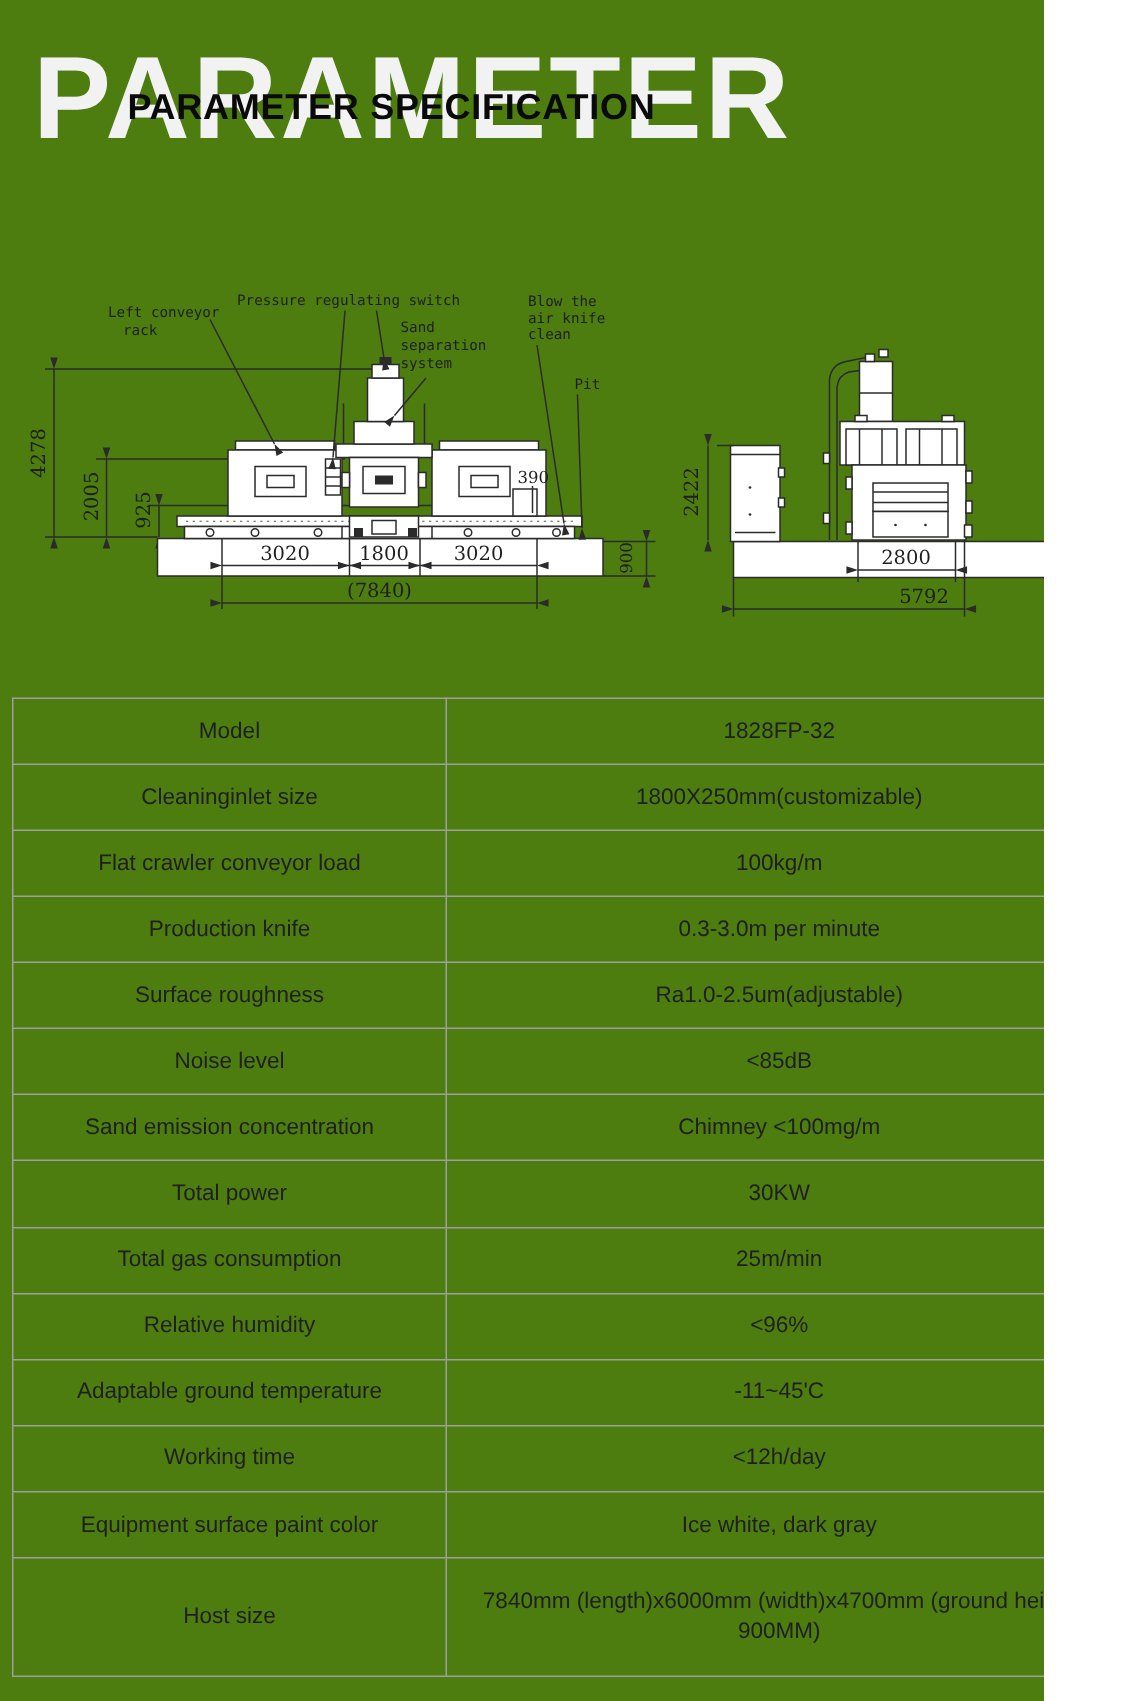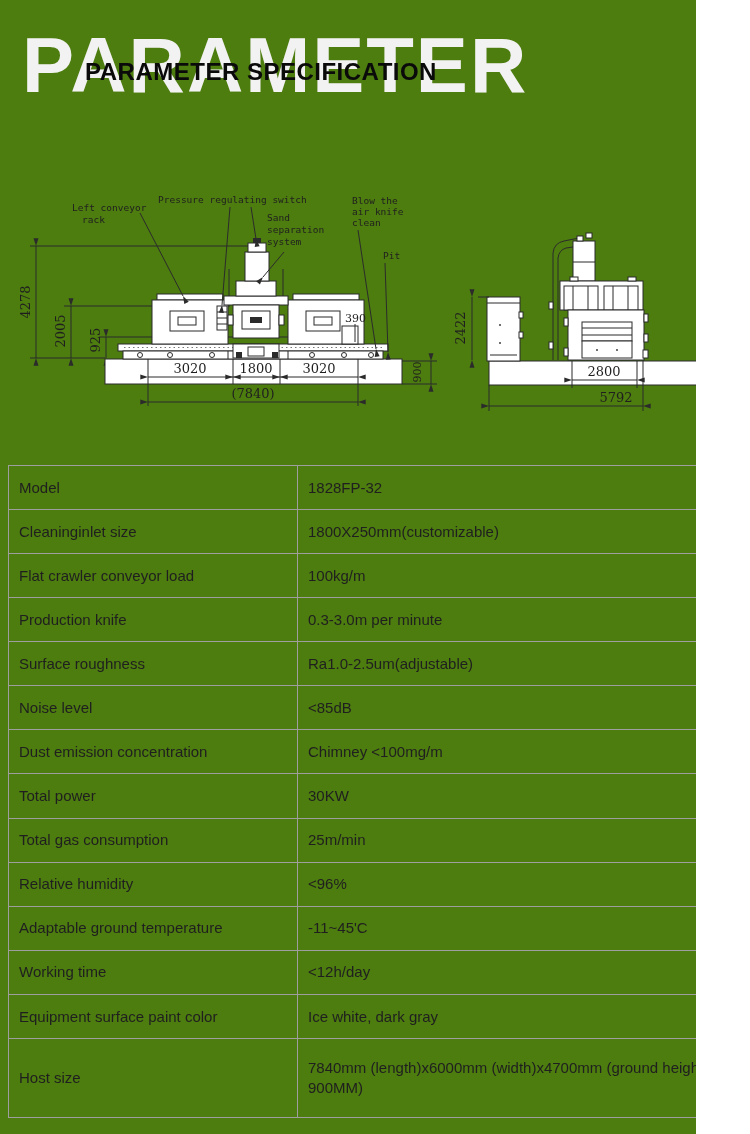--- a/index.html
+++ b/index.html
@@ -27,21 +27,21 @@
   .diagram text  { fill:#1f1f1f; }
   .dim-num  { font-family:"DejaVu Serif", serif; font-size:13px; }
   .dim-sm   { font-family:"DejaVu Serif", serif; font-size:11px; }
   .cad-lbl  { font-family:"DejaVu Sans Mono", monospace; font-size:9.5px; }
   
   .spec-table {
     position:absolute; left:8px; top:465px; width:734px; height:653px;
     border-collapse:collapse; table-layout:fixed;
   }
   .spec-table td {
-    border:1px solid #9e9e9e; text-align:left; vertical-align:middle;
+    border:1px solid #9e9e9e; text-align:center; vertical-align:middle;
     font-size:15px; color:#1f1f1f; padding:2px 10px; line-height:1.3;
   }
   .spec-table td.lbl { width:289px; }
 </style>
 </head>
 <body>
 
 <div class="page">
 
   <div class="watermark">PARAMETER</div>
@@ -239,21 +239,21 @@
         </tr>
         <tr>
           <td class="lbl">Surface roughness</td>
           <td>Ra1.0-2.5um(adjustable)</td>
         </tr>
         <tr>
           <td class="lbl">Noise level</td>
           <td>&lt;85dB</td>
         </tr>
         <tr>
-          <td class="lbl">Dust emission concentration</td>
+          <td class="lbl">Sand emission concentration</td>
           <td>Chimney &lt;100mg/m</td>
         </tr>
         <tr>
           <td class="lbl">Total power</td>
           <td>30KW</td>
         </tr>
         <tr>
           <td class="lbl">Total gas consumption</td>
           <td>25m/min</td>
         </tr>

